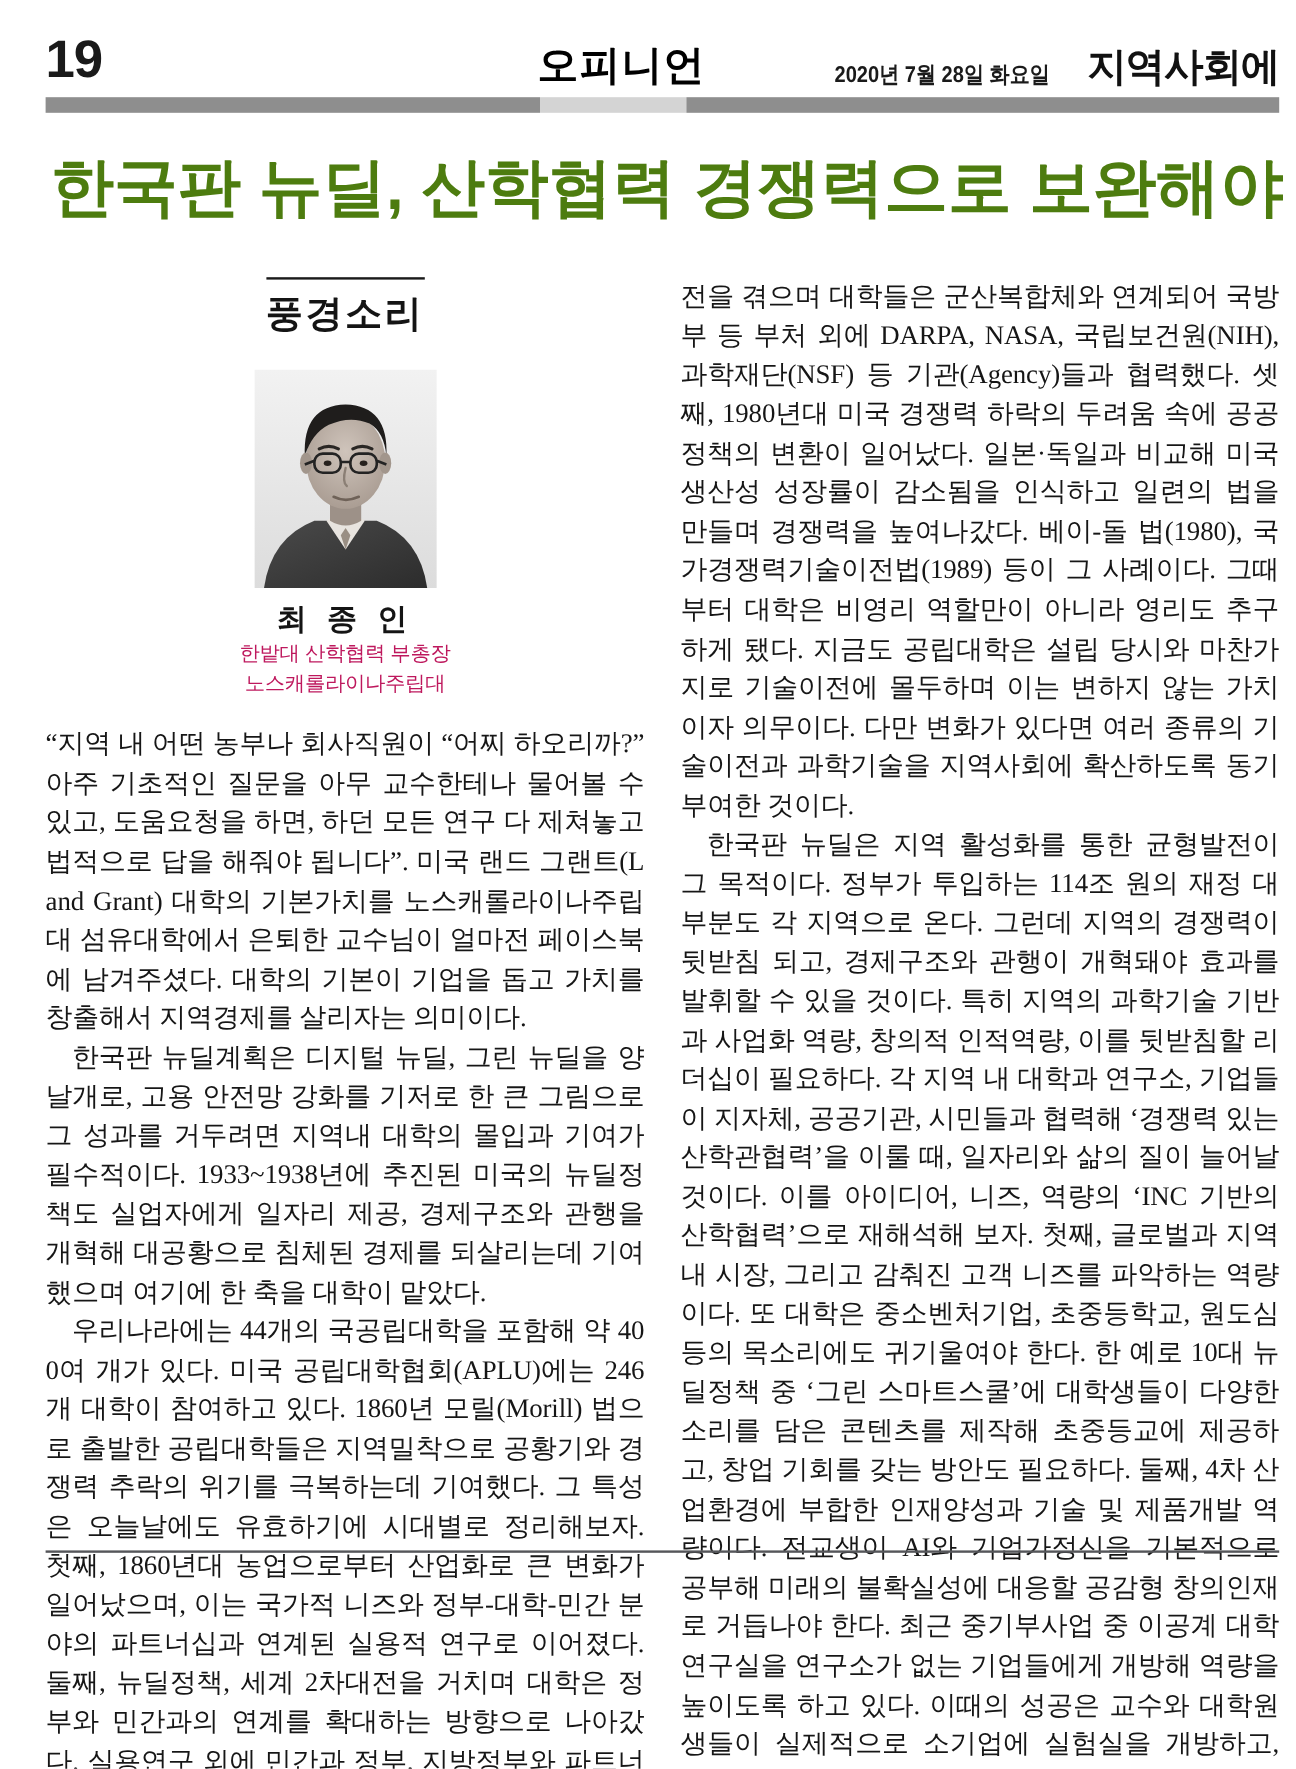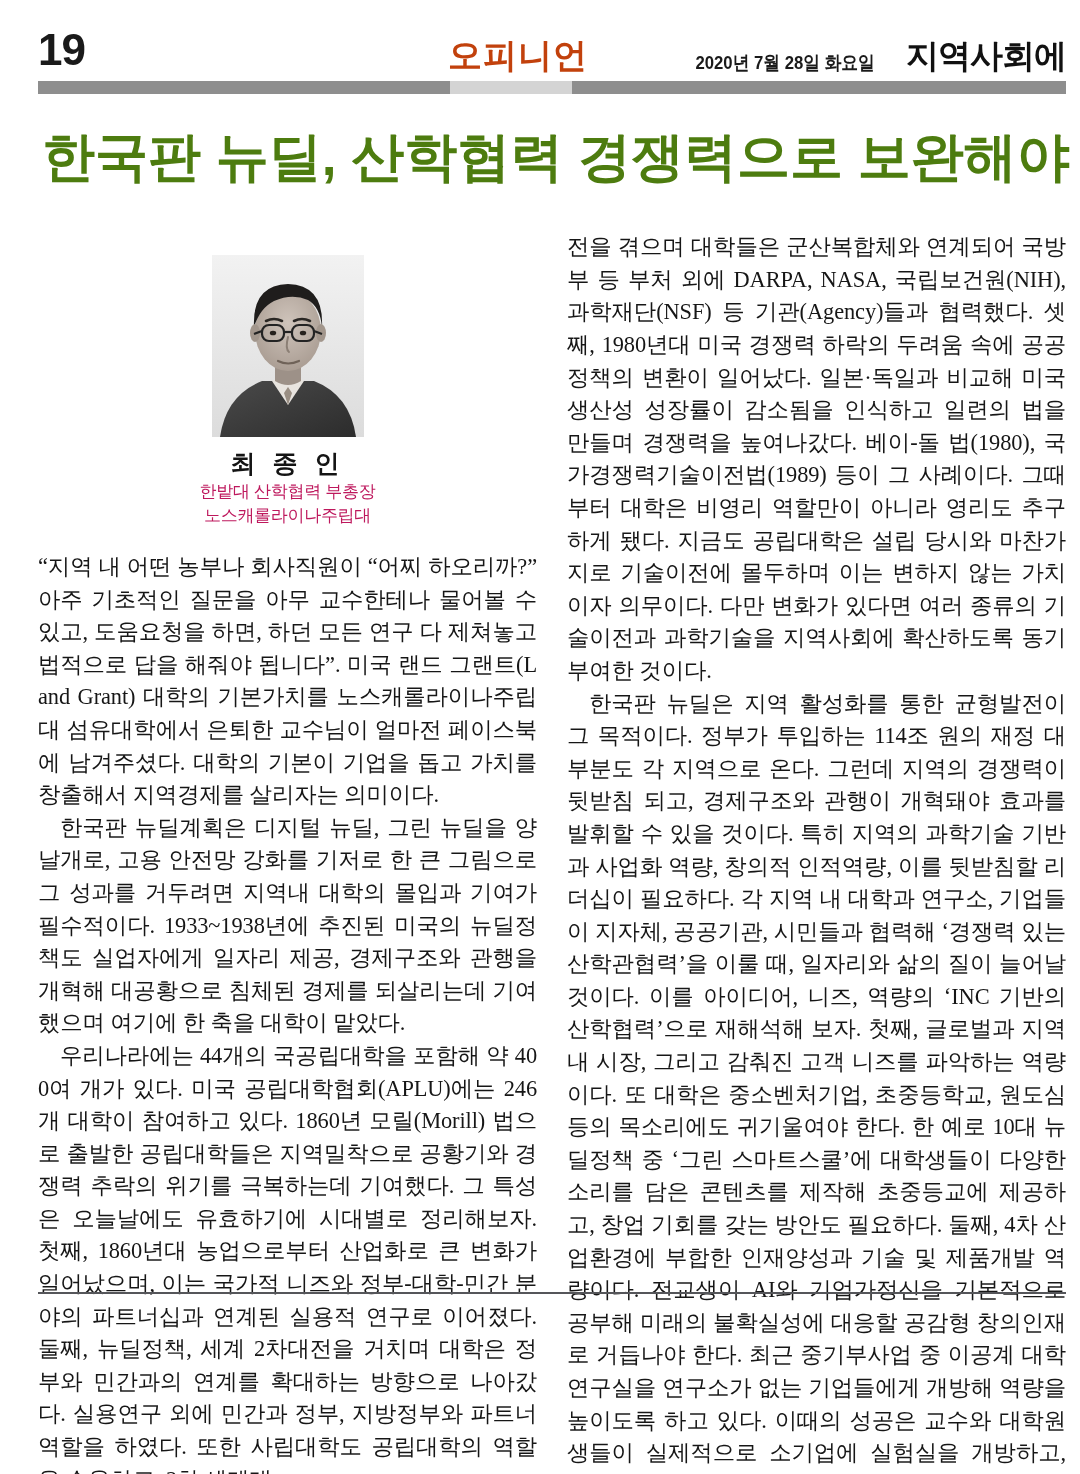--- a/index.html
+++ b/index.html
@@ -41,21 +41,21 @@
     letter-spacing: -1px;
     color: #1a1a1a;
     width: 120px;
   }
   .section-name {
     flex: 0 0 auto;
     font-family: "Liberation Sans", sans-serif;
     font-size: 34px;
     font-weight: 700;
     line-height: 1;
-    color: #c2410c;
+    color: #000000;
     letter-spacing: 1px;
     margin-left: 290px;
   }
   .masthead-right {
     margin-left: auto;
     display: flex;
     align-items: flex-end;
     gap: 31px;
   }
   .issue-date {
@@ -204,20 +204,23 @@
     <div class="seg-c seg-dark"></div>
   </div>
 
   <h1 class="headline">한국판 뉴딜, 산학협력 경쟁력으로 보완해야</h1>
 
   <div class="body-columns">
 
     <div class="column">
 
       <div class="author-block">
+        <div class="column-title-wrap">
+          <div class="column-title">풍경소리</div>
+        </div>
 
         <svg class="author-photo" viewBox="0 0 152 182" aria-hidden="true">
           <defs>
             <linearGradient id="bgGrad" x1="0" y1="0" x2="0" y2="1">
               <stop offset="0%" stop-color="#f2f2f2"></stop>
               <stop offset="100%" stop-color="#dcdcdc"></stop>
             </linearGradient>
             <linearGradient id="suitGrad" x1="0" y1="0" x2="1" y2="1">
               <stop offset="0%" stop-color="#4a4a4a"></stop>
               <stop offset="100%" stop-color="#2c2c2c"></stop>

